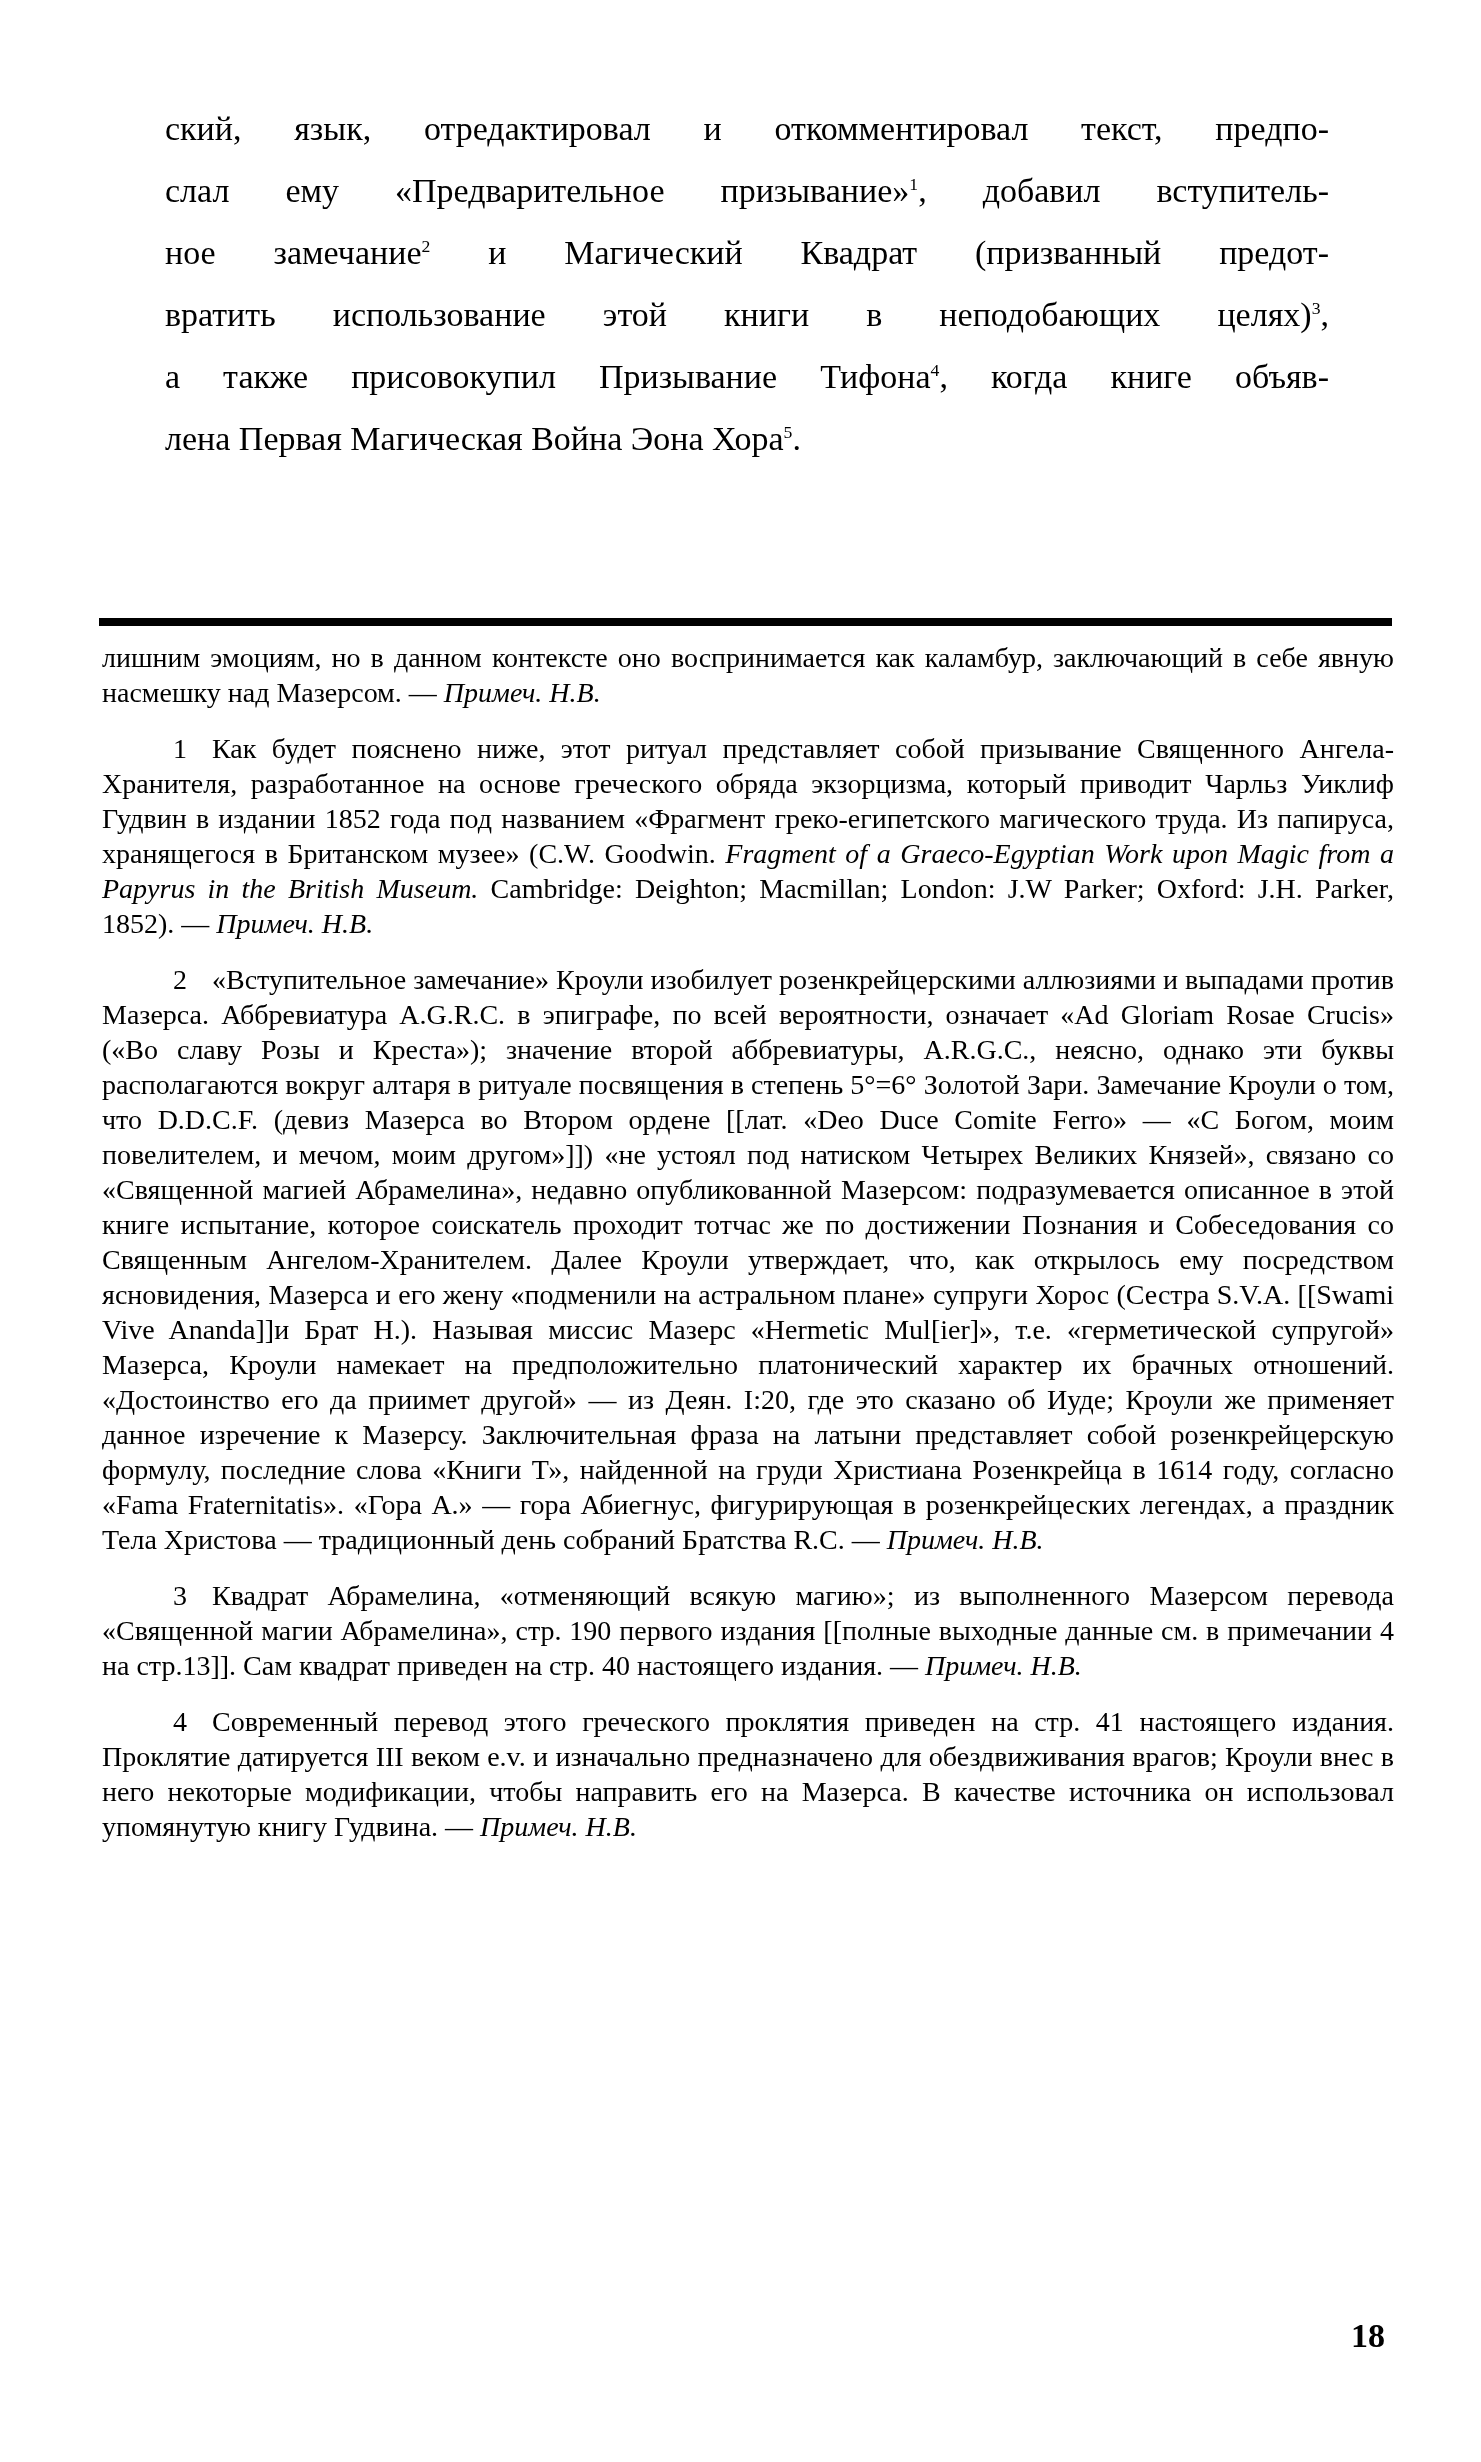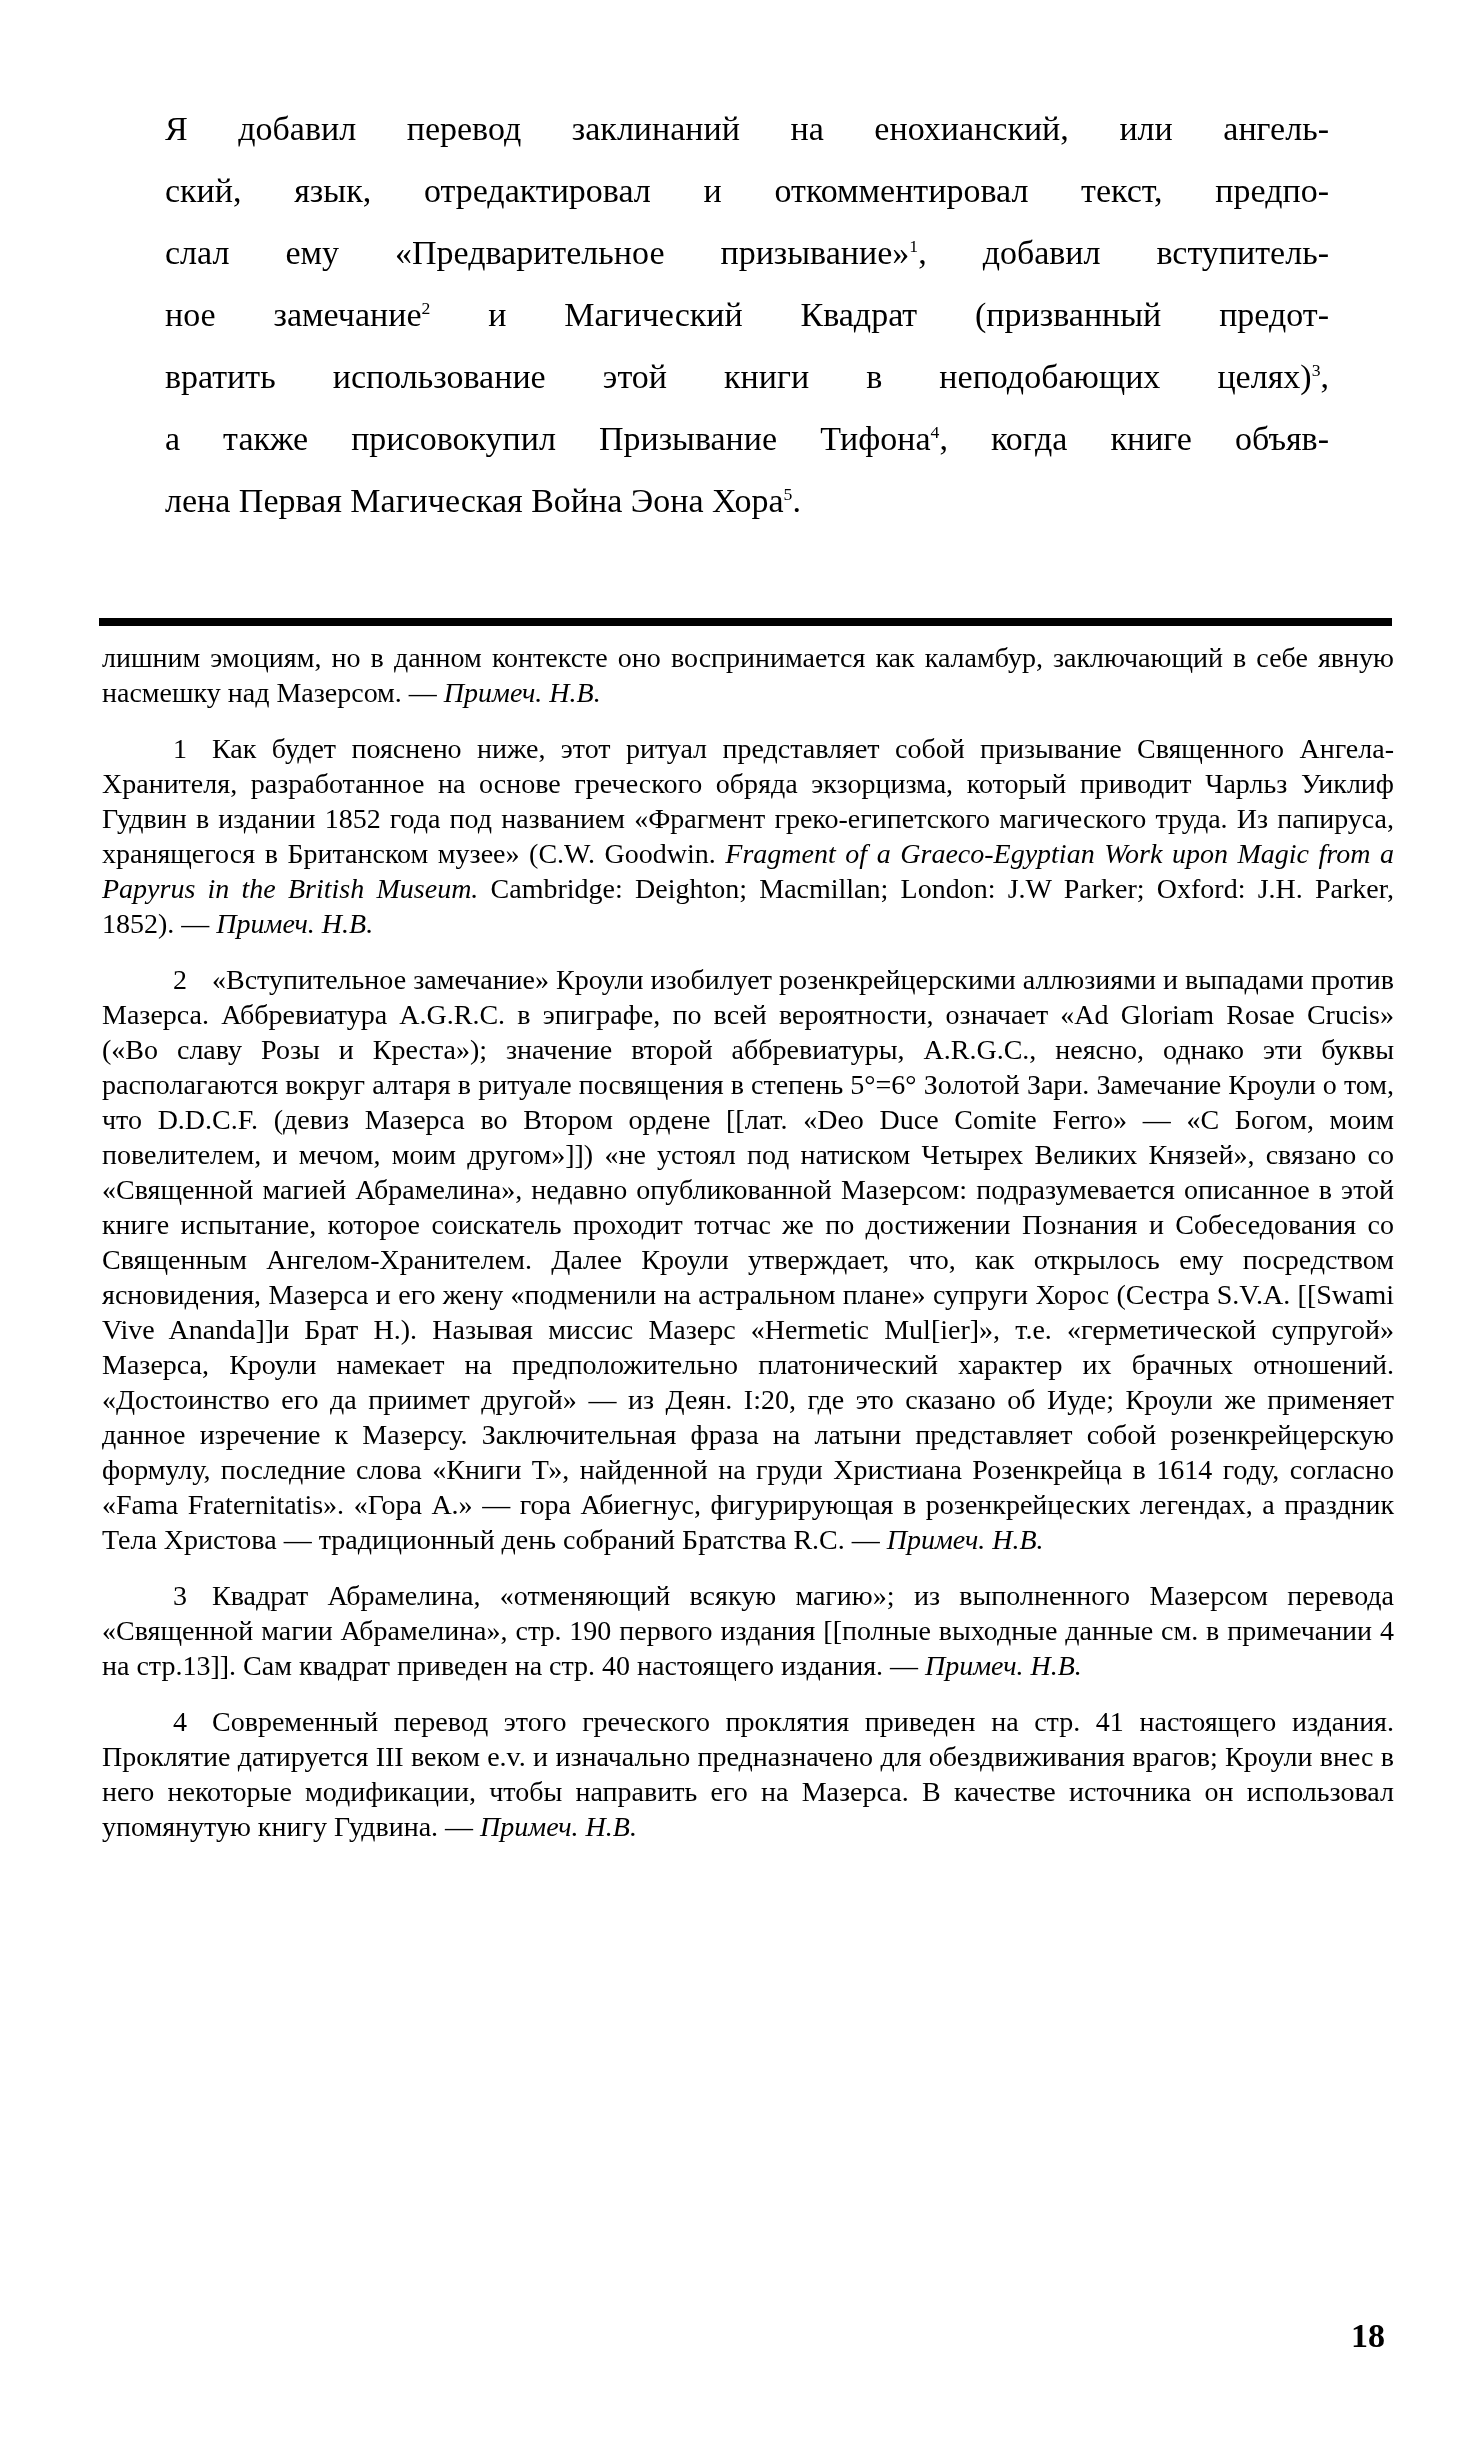--- a/index.html
+++ b/index.html
@@ -70,21 +70,20 @@
     text-align: right;
     font-size: 34px;
     font-weight: bold;
   }
 </style>
 </head>
 <body>
 
 <div class="page">
   <div class="main-text">
-      <div class="main-line"><span class="run">Я добавил перевод заклинаний на енохианский, или ангель-</span></div>
       <div class="main-line"><span class="run">ский, язык, отредактировал и откомментировал текст, предпо-</span></div>
       <div class="main-line"><span class="run">слал ему «Предварительное призывание»</span><sup class="sup">1</sup><span class="run">, добавил вступитель-</span></div>
       <div class="main-line"><span class="run">ное замечание</span><sup class="sup">2</sup><span class="run"> и Магический Квадрат (призванный предот-</span></div>
       <div class="main-line"><span class="run">вратить использование этой книги в неподобающих целях)</span><sup class="sup">3</sup><span class="run">,</span></div>
       <div class="main-line"><span class="run">а также присовокупил Призывание Тифона</span><sup class="sup">4</sup><span class="run">, когда книге объяв-</span></div>
       <div class="main-line last"><span class="run">лена Первая Магическая Война Эона Хора</span><sup class="sup">5</sup><span class="run">.</span></div>
     </div>
   <div class="rule"></div>
   <div class="footnotes">
       <div class="footnote"><span class="run">лишним эмоциям, но в данном контексте оно воспринимается как каламбур, заключающий в себе явную насмешку над Мазерсом. — </span><em class="it">Примеч. Н.В.</em></div>

